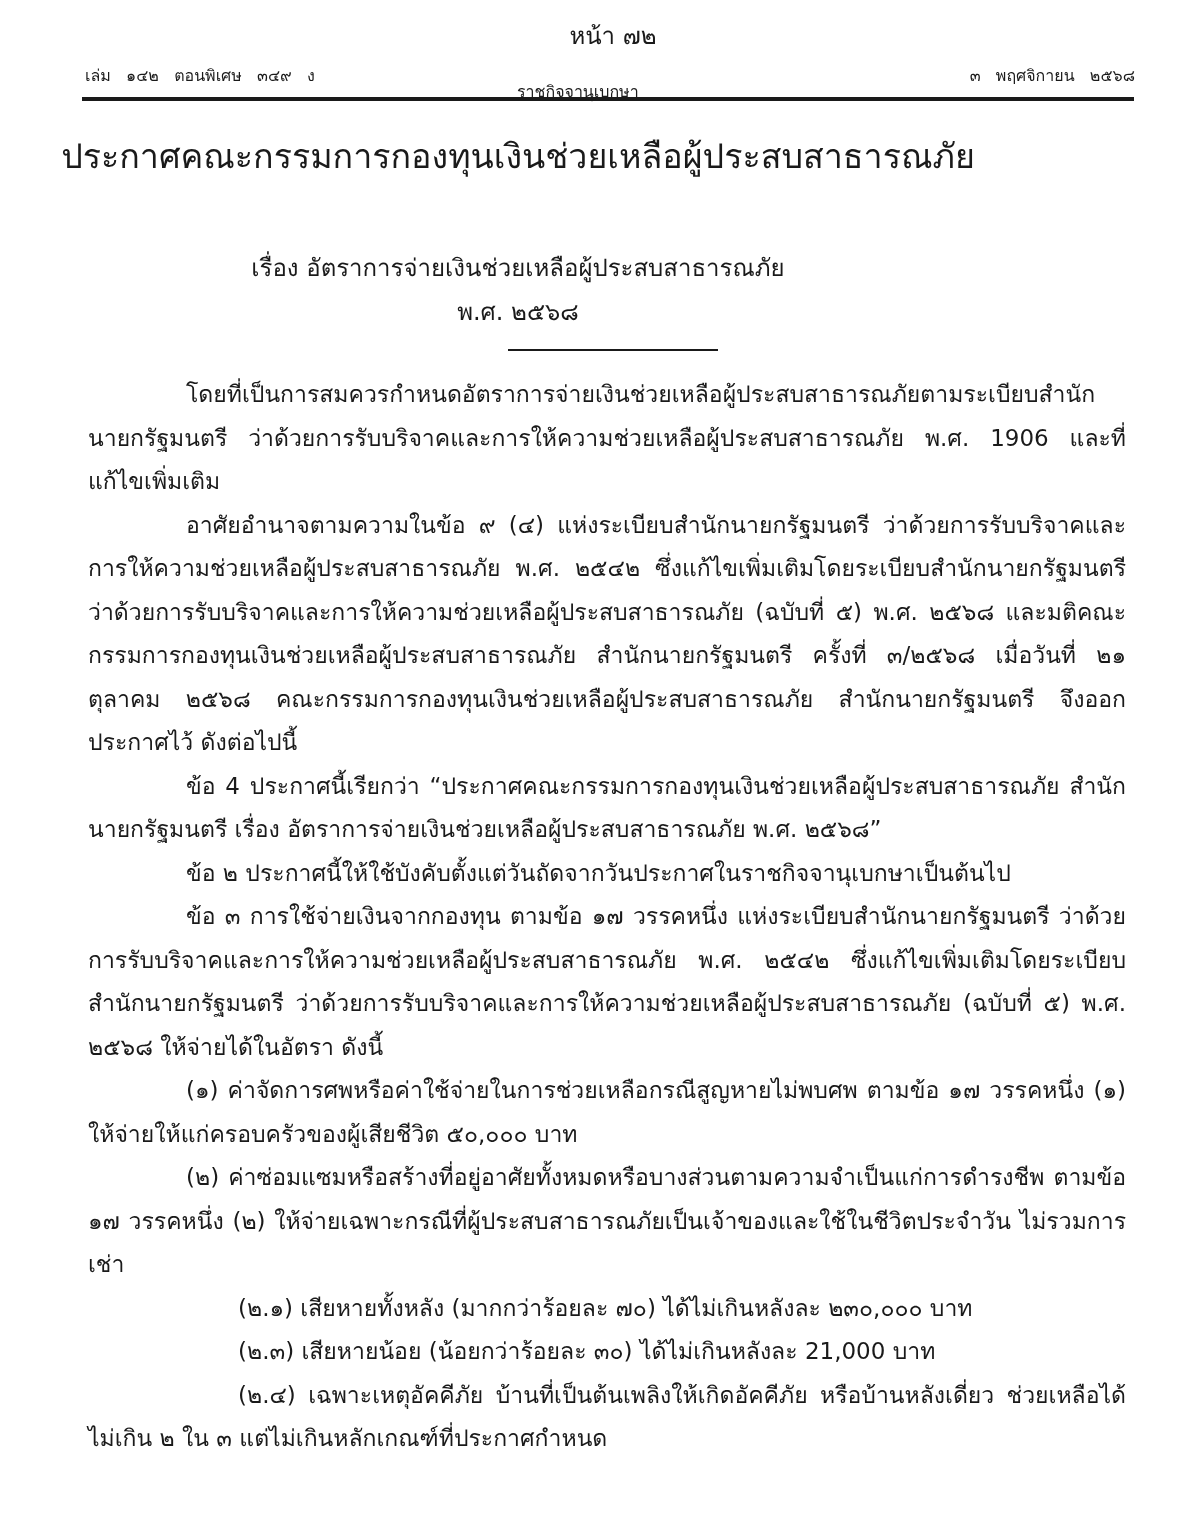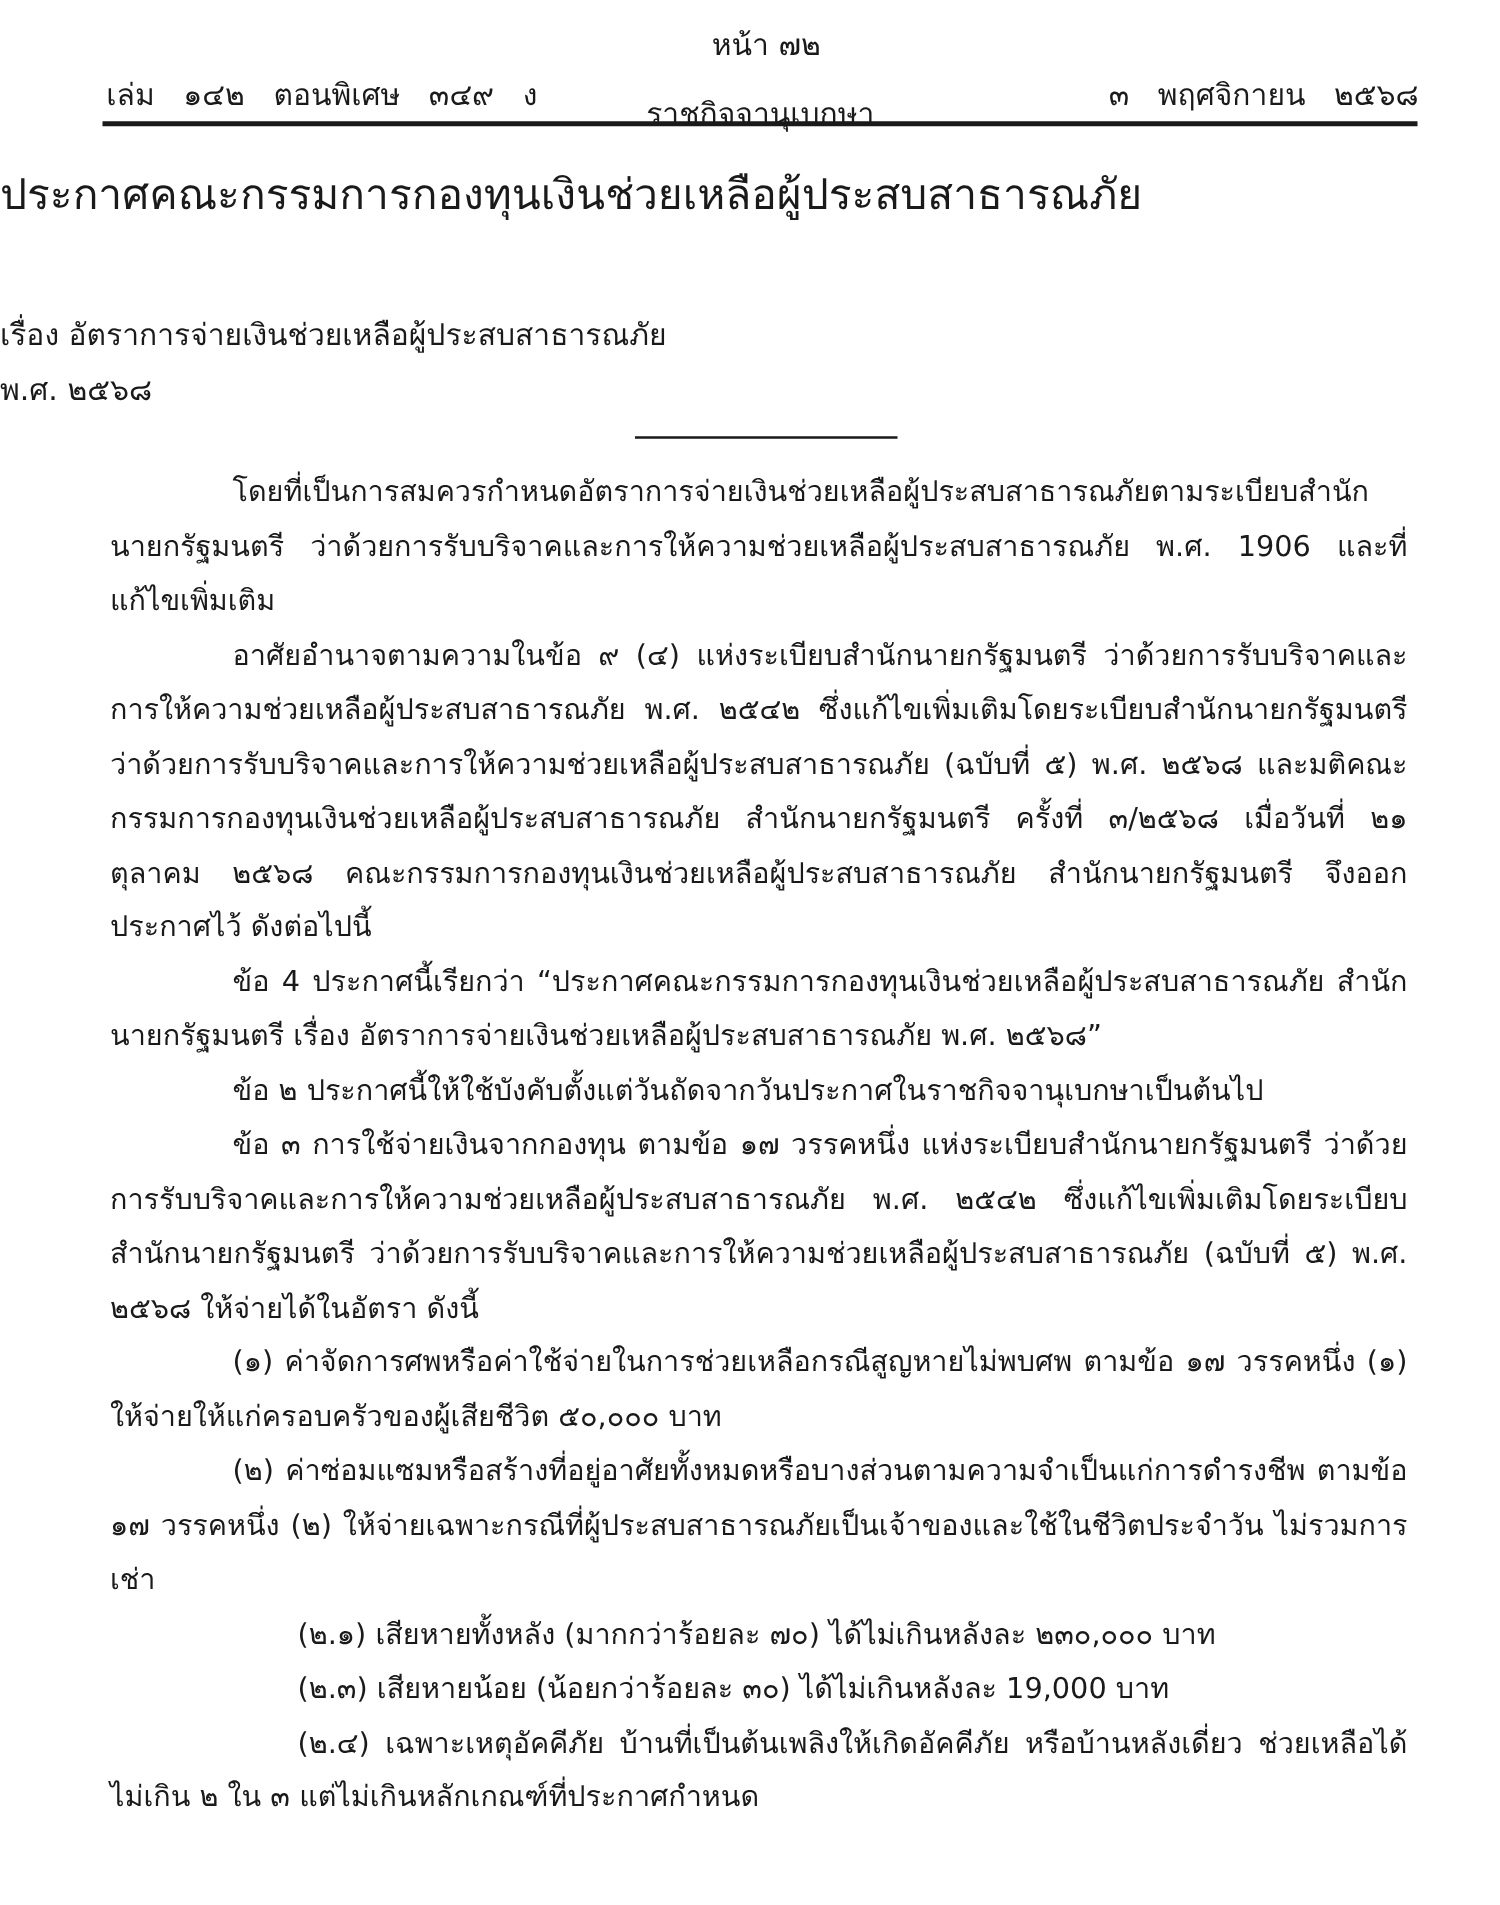--- a/index.html
+++ b/index.html
@@ -29,38 +29,39 @@
       text-align: center;
       font-size: 24px;
       line-height: 32px;
     }
     .gazette-header {
       position: absolute;
       top: 60px;
       left: 85px;
       width: 1050px;
       height: 34px;
-      font-size: 24px;
+      font-size: 16px;
       line-height: 32px;
     }
     .gh-left { position: absolute; left: 0; top: 0; white-space: pre; }
     .gh-center { position: absolute; left: 432px; top: 16px; white-space: pre; font-family: Liberation Serif, serif; }
     .gh-right { position: absolute; right: 0; top: 0; white-space: pre; }
     .header-rule {
       position: absolute;
       top: 97px;
       left: 82px;
       width: 1052px;
       height: 4px;
       background: #1a1a1a;
     }
     .title {
       position: absolute;
       left: 0;
       width: 1036px;
+      text-align: center;
       white-space: nowrap;
     }
     .title-1 { top: 132px; font-size: 34px; line-height: 48px; }
     .title-2 { top: 192px; font-size: 34px; line-height: 48px; }
     .title-3 { top: 250px; font-size: 24px; line-height: 36px; }
     .title-4 { top: 294px; font-size: 24px; line-height: 36px; }
     .title-rule {
       position: absolute;
       top: 349px;
       left: 508px;
@@ -114,17 +115,17 @@
 
   <div class="body-text">
     <p class="para indent">โดยที่เป็นการสมควรกำหนดอัตราการจ่ายเงินช่วยเหลือผู้ประสบสาธารณภัยตามระเบียบสำนักนายกรัฐมนตรี ว่าด้วยการรับบริจาคและการให้ความช่วยเหลือผู้ประสบสาธารณภัย พ.ศ. 1906 และที่แก้ไขเพิ่มเติม</p>
     <p class="para indent">อาศัยอำนาจตามความในข้อ ๙ (๔) แห่งระเบียบสำนักนายกรัฐมนตรี ว่าด้วยการรับบริจาคและการให้ความช่วยเหลือผู้ประสบสาธารณภัย พ.ศ. ๒๕๔๒ ซึ่งแก้ไขเพิ่มเติมโดยระเบียบสำนักนายกรัฐมนตรี ว่าด้วยการรับบริจาคและการให้ความช่วยเหลือผู้ประสบสาธารณภัย (ฉบับที่ ๕) พ.ศ. ๒๕๖๘ และมติคณะกรรมการกองทุนเงินช่วยเหลือผู้ประสบสาธารณภัย สำนักนายกรัฐมนตรี ครั้งที่ ๓/๒๕๖๘ เมื่อวันที่ ๒๑ ตุลาคม ๒๕๖๘ คณะกรรมการกองทุนเงินช่วยเหลือผู้ประสบสาธารณภัย สำนักนายกรัฐมนตรี จึงออกประกาศไว้ ดังต่อไปนี้</p>
     <p class="para indent">ข้อ  4  ประกาศนี้เรียกว่า “ประกาศคณะกรรมการกองทุนเงินช่วยเหลือผู้ประสบสาธารณภัย สำนักนายกรัฐมนตรี เรื่อง อัตราการจ่ายเงินช่วยเหลือผู้ประสบสาธารณภัย พ.ศ. ๒๕๖๘”</p>
     <p class="para indent">ข้อ  ๒  ประกาศนี้ให้ใช้บังคับตั้งแต่วันถัดจากวันประกาศในราชกิจจานุเบกษาเป็นต้นไป</p>
     <p class="para indent">ข้อ  ๓  การใช้จ่ายเงินจากกองทุน ตามข้อ ๑๗ วรรคหนึ่ง แห่งระเบียบสำนักนายกรัฐมนตรี ว่าด้วยการรับบริจาคและการให้ความช่วยเหลือผู้ประสบสาธารณภัย พ.ศ. ๒๕๔๒ ซึ่งแก้ไขเพิ่มเติมโดยระเบียบสำนักนายกรัฐมนตรี ว่าด้วยการรับบริจาคและการให้ความช่วยเหลือผู้ประสบสาธารณภัย (ฉบับที่ ๕) พ.ศ. ๒๕๖๘ ให้จ่ายได้ในอัตรา ดังนี้</p>
     <p class="para indent">(๑)  ค่าจัดการศพหรือค่าใช้จ่ายในการช่วยเหลือกรณีสูญหายไม่พบศพ  ตามข้อ  ๑๗ วรรคหนึ่ง (๑) ให้จ่ายให้แก่ครอบครัวของผู้เสียชีวิต ๕๐,๐๐๐ บาท</p>
     <p class="para indent">(๒)  ค่าซ่อมแซมหรือสร้างที่อยู่อาศัยทั้งหมดหรือบางส่วนตามความจำเป็นแก่การดำรงชีพ ตามข้อ ๑๗ วรรคหนึ่ง (๒) ให้จ่ายเฉพาะกรณีที่ผู้ประสบสาธารณภัยเป็นเจ้าของและใช้ในชีวิตประจำวัน ไม่รวมการเช่า</p>
     <p class="sub-item">(๒.๑)  เสียหายทั้งหลัง  (มากกว่าร้อยละ  ๗๐)  ได้ไม่เกินหลังละ  ๒๓๐,๐๐๐  บาท</p>
-    <p class="sub-item">(๒.๓)  เสียหายน้อย  (น้อยกว่าร้อยละ  ๓๐)  ได้ไม่เกินหลังละ  19,000  บาท</p>
+    <p class="sub-item">(๒.๓)  เสียหายน้อย  (น้อยกว่าร้อยละ  ๓๐)  ได้ไม่เกินหลังละ  21,000  บาท</p>
     <p class="sub-item-wrap">(๒.๔)  เฉพาะเหตุอัคคีภัย  บ้านที่เป็นต้นเพลิงให้เกิดอัคคีภัย  หรือบ้านหลังเดี่ยว ช่วยเหลือได้ไม่เกิน  ๒  ใน  ๓  แต่ไม่เกินหลักเกณฑ์ที่ประกาศกำหนด</p>
   </div>
 
 </div>
 
 </body></html>

